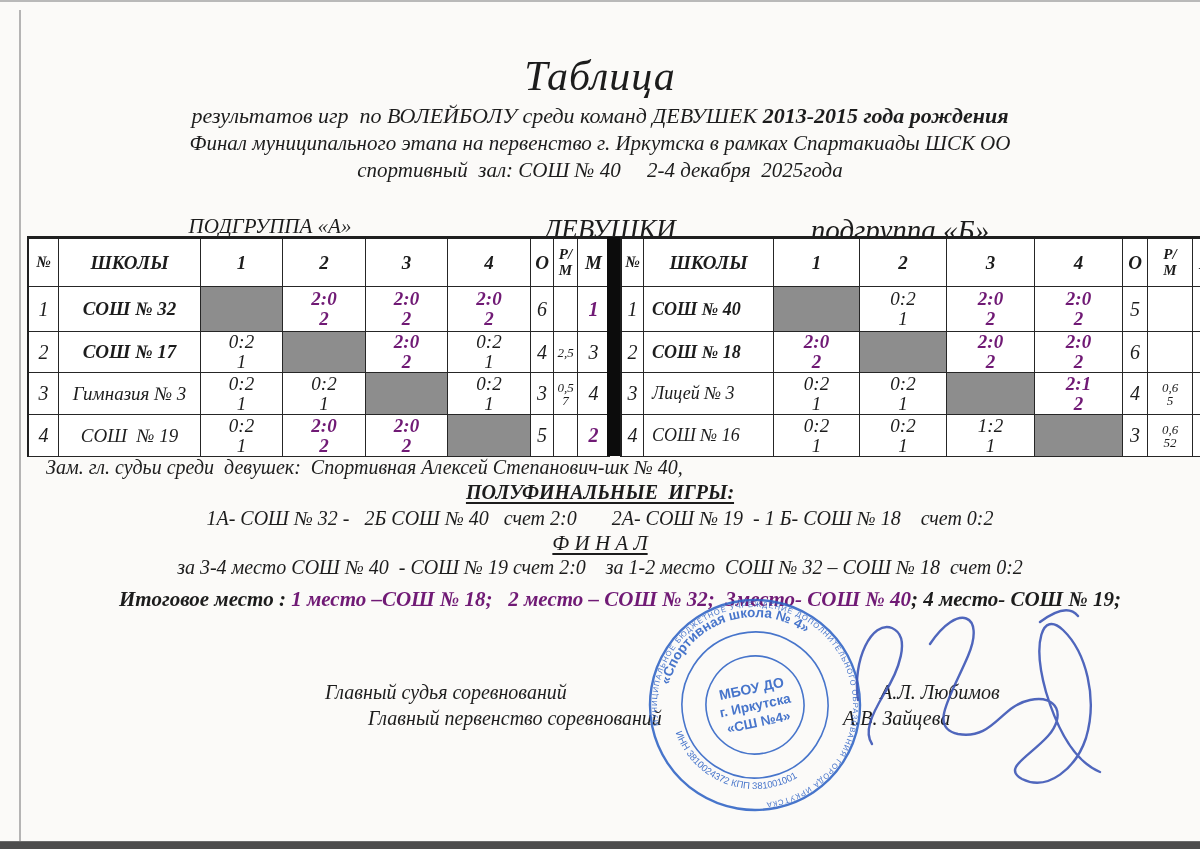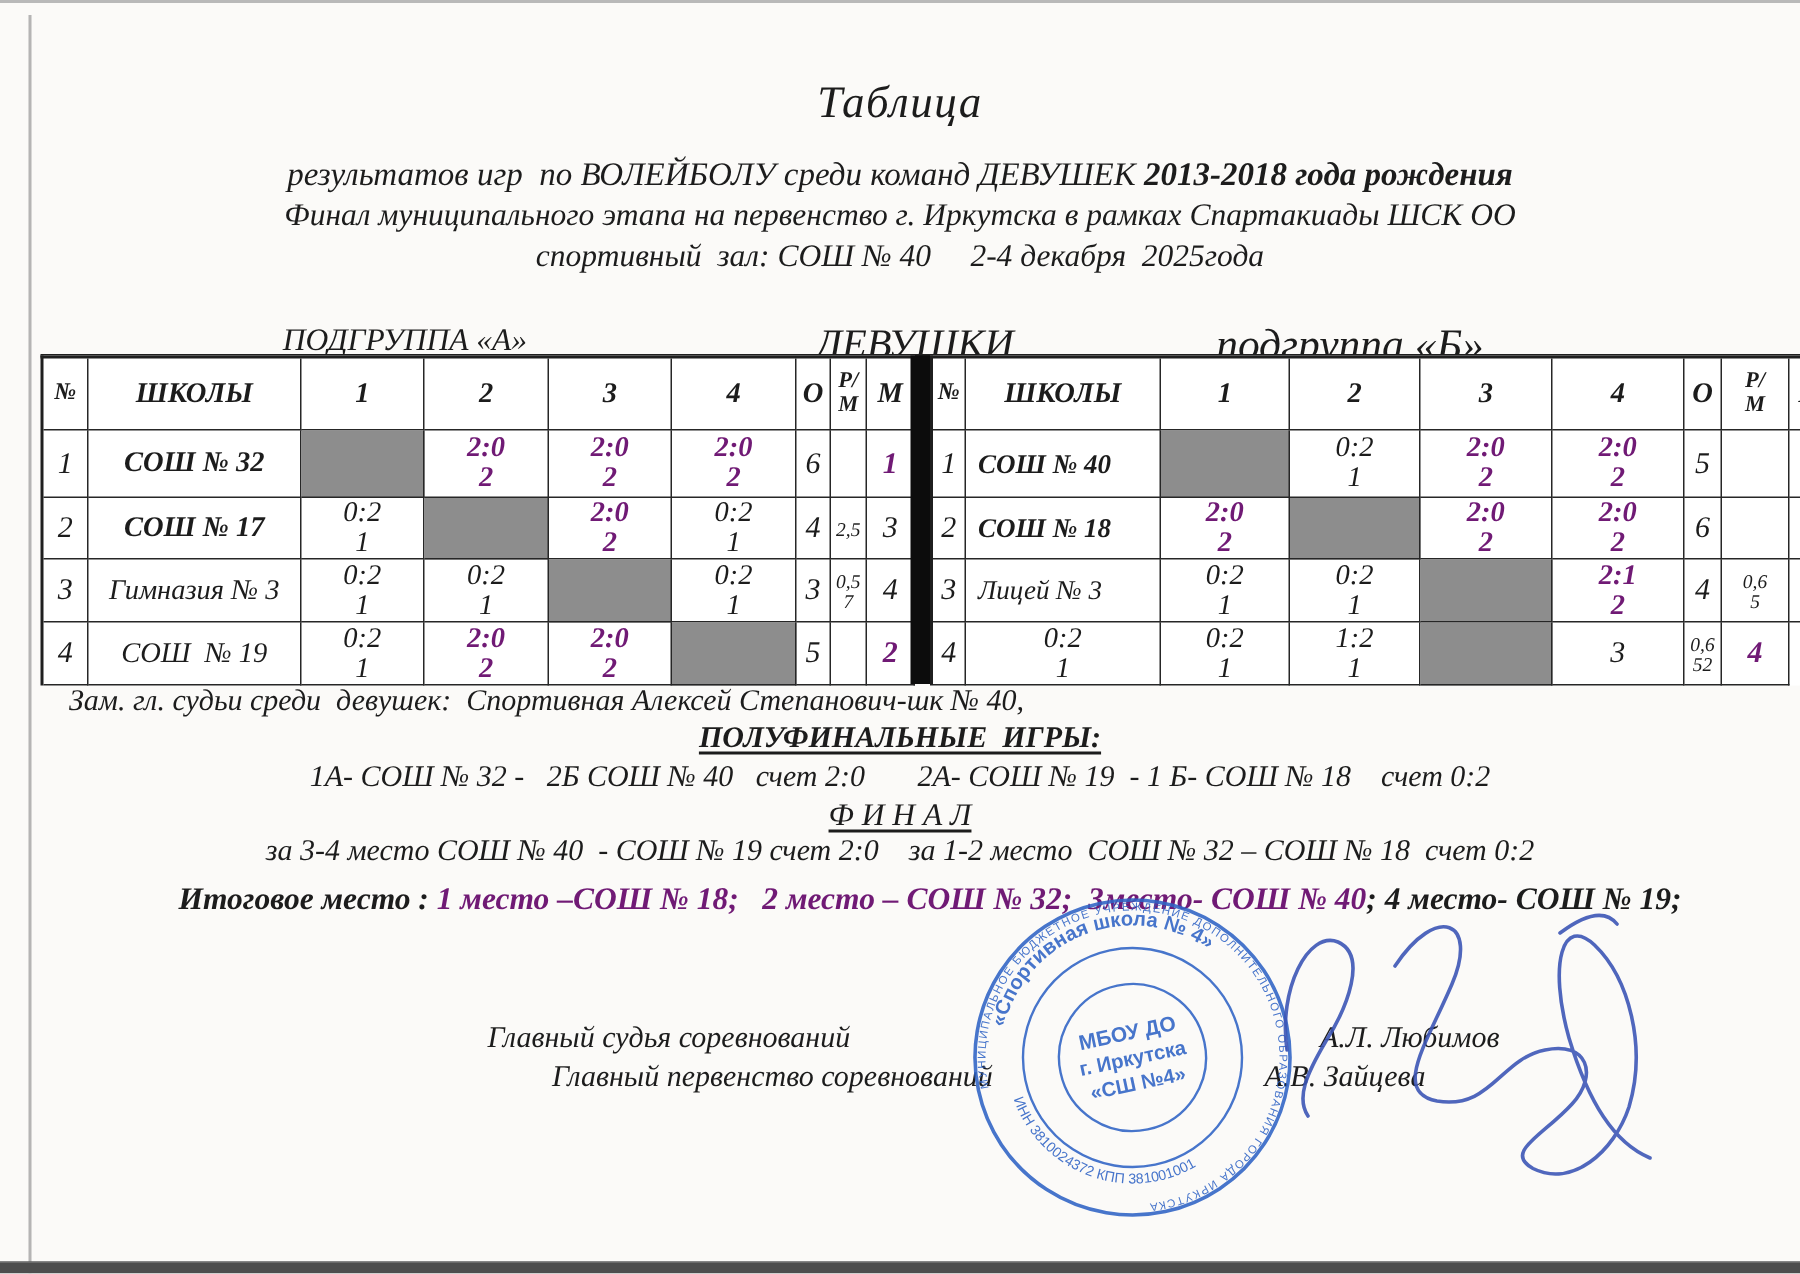--- a/index.html
+++ b/index.html
@@ -3,21 +3,21 @@
 <meta charset="utf-8">
 <style>
   html,body{margin:0;padding:0;}
   #page{position:relative;width:1200px;height:849px;background:#fbfaf8;overflow:hidden;
         font-family:"Liberation Serif",serif;font-style:italic;color:#1c1c1c;}
   
   .scan-top{position:absolute;left:0;top:0;width:1200px;height:2px;background:#b9b9b9;}
   .scan-left{position:absolute;left:19px;top:10px;width:2px;height:839px;background:#8f8f8f;opacity:.65;}
   .scan-bottom{position:absolute;left:0;top:841px;width:1200px;height:8px;background:#4d4d4d;border-top:1px solid #6b6b6b;}
   
-  .title{position:absolute;top:52px;left:0;right:0;text-align:center;font-size:30px;letter-spacing:1px;}
+  .title{position:absolute;top:52px;left:0;right:0;text-align:center;font-size:42px;letter-spacing:1px;}
   .sub{position:absolute;left:0;right:0;text-align:center;white-space:pre;font-size:21px;}
   .sub1{top:103px;font-size:22px;}
   .sub2{top:131px;}
   .sub3{top:158px;}
   .b{font-weight:bold;}
   
   .glabel{position:absolute;top:204px;text-align:center;white-space:pre;margin-top:10px;}
   .gl-a{left:110px;width:320px;font-size:21px;}
   .gl-c{left:455px;width:310px;font-size:27px;}
   .gl-b{left:745px;width:310px;font-size:29px;}
@@ -62,21 +62,21 @@
   #sigs{position:absolute;left:0;top:0;width:1200px;height:849px;pointer-events:none;}
 </style>
 </head>
 <body>
 
 <div id="page">
   <div class="scan-top"></div>
   <div class="scan-left"></div>
 
   <div class="title">Таблица</div>
-  <div class="sub sub1"><span>результатов игр  по ВОЛЕЙБОЛУ среди команд ДЕВУШЕК </span><span class="b">2013-2018 года рождения</span></div>
+  <div class="sub sub1"><span>результатов игр  по ВОЛЕЙБОЛУ среди команд ДЕВУШЕК </span><span class="b">2013-2015 года рождения</span></div>
   <div class="sub sub2">Финал муниципального этапа на первенство г. Иркутска в рамках Спартакиады ШСК ОО</div>
   <div class="sub sub3">спортивный  зал: СОШ № 40     2-4 декабря  2025года</div>
 
   <div class="glabel gl-a">ПОДГРУППА «А»</div>
   <div class="glabel gl-c">ДЕВУШКИ</div>
   <div class="glabel gl-b">подгруппа «Б»</div>
 
   <div class="tabletop-line"></div>
   <div id="table-a" class="vtable">
       <div class="c th num-h">№</div>
@@ -234,20 +234,21 @@
         <div class="s1">2:1</div>
         <div class="s2">2</div>
       </div>
       <div class="c o">4</div>
       <div class="c rm">
         <div>0,6</div>
         <div>5</div>
       </div>
       <div class="c m red">3</div>
       <div class="c num">4</div>
+      <div class="c school">СОШ № 16</div>
       <div class="c game">
         <div class="s1">0:2</div>
         <div class="s2">1</div>
       </div>
       <div class="c game">
         <div class="s1">0:2</div>
         <div class="s2">1</div>
       </div>
       <div class="c game">
         <div class="s1">1:2</div>

